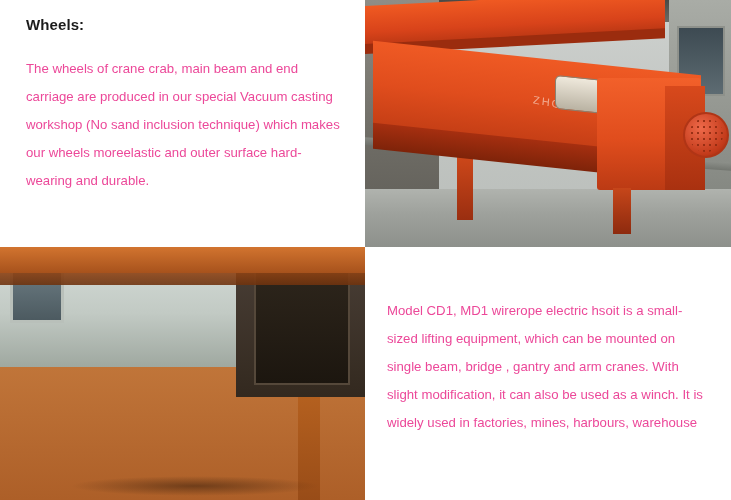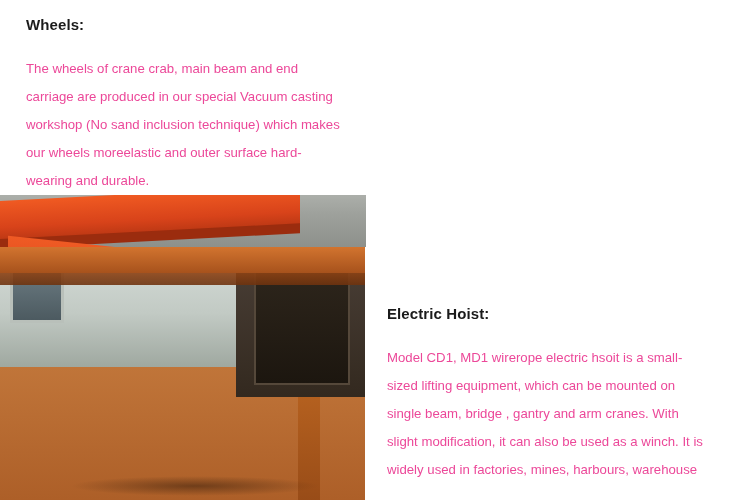--- a/index.html
+++ b/index.html
@@ -13,21 +13,21 @@
     overflow: hidden;
   }
   .page {
     position: relative;
     width: 731px; height: 500px;
   }
   .row {
     display: flex;
     width: 731px;
   }
-  .row-top { height: 247px; flex-direction: column; }
+  .row-top { height: 247px; }
   .row-bottom { height: 253px; }
 
   .text-cell {
     padding: 8px 22px 0 26px;
   }
   .text-cell.top { width: 365px; }
   .text-cell.bottom { width: 366px; padding-top: 50px; padding-left: 22px; padding-right: 26px; }
 
   .heading {
     font-size: 15px;
@@ -248,19 +248,18 @@
         <div class="hoist-beam"></div>
         <div class="hoist-beam2"></div>
         <div class="hoist-post"></div>
         <div class="hoist-floor"></div>
         <div class="hoist-shadow"></div>
 
       </div>
     </div>
 
     <div class="text-cell bottom">
-      <h2 class="heading">Electric Hoist:</h2>
       <p class="body-text">Model CD1, MD1 wirerope electric hsoit is a small-sized lifting equipment, which can be mounted on single beam, bridge , gantry  and arm cranes. With slight modification, it can also be used as a winch. It is widely used in factories, mines, harbours, warehouse</p>
     </div>
 
   </div>
 
 </div>
 
 </body></html>

